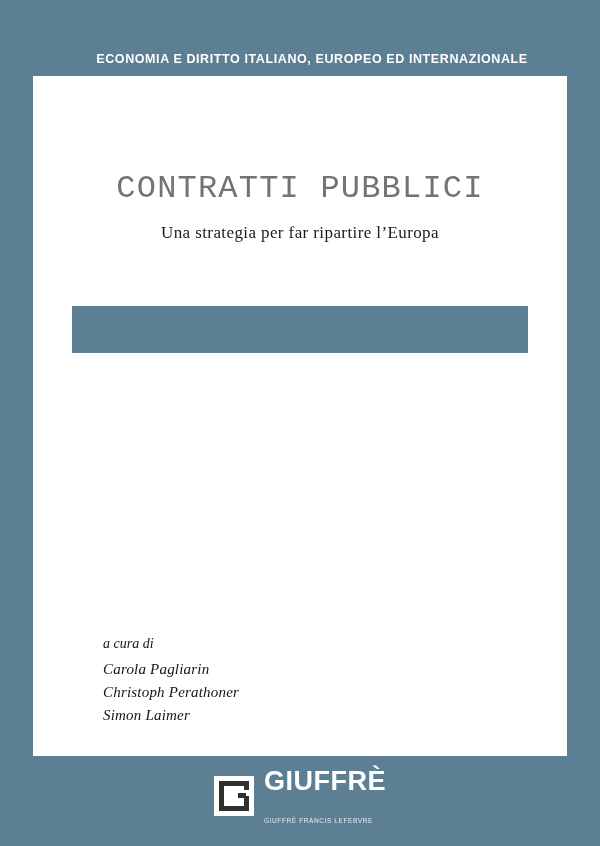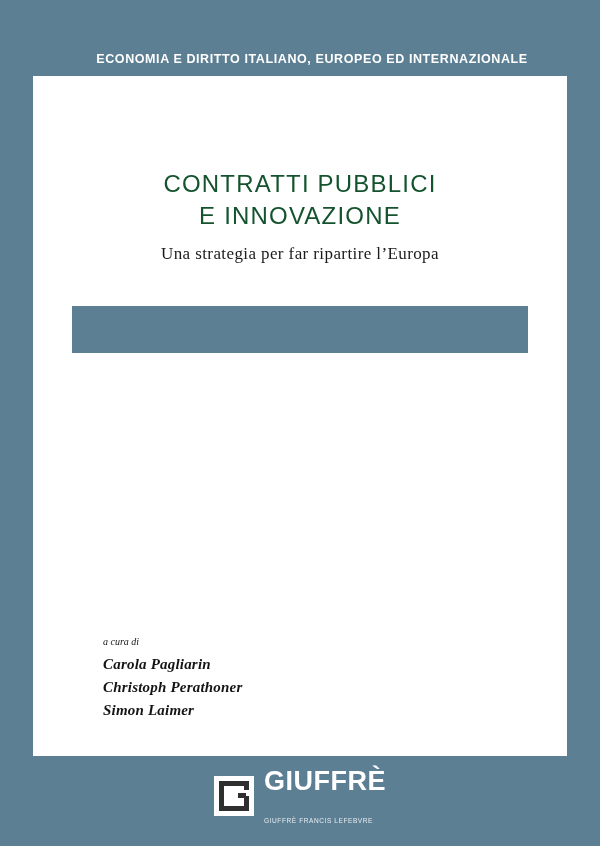--- a/index.html
+++ b/index.html
@@ -56,24 +56,24 @@
 
   .title-block {
     position: absolute;
     left: 0;
     right: 0;
     top: 92px;
     text-align: center;
   }
   .title-line1,
   .title-line2 {
-    font-family: Liberation Sans, sans-serif;
-    font-size: 24px;
+    font-family: Liberation Mono, monospace;
+    font-size: 32px;
     letter-spacing: 1.2px;
-    color: #14532d;
+    color: #737373;
     line-height: 1.33;
   }
   .subtitle {
     margin-top: 12px;
     font-family: "Liberation Serif", serif;
     font-size: 17px;
     letter-spacing: 0.4px;
     color: #1b1b1b;
   }
 
@@ -90,28 +90,28 @@
   
   .editors {
     position: absolute;
     left: 70px;
     top: 560px;
     text-align: left;
   }
   .editors-label {
     font-family: "Liberation Serif", serif;
     font-style: italic;
-    font-size: 10px;
+    font-size: 14px;
     color: #141414;
     margin-bottom: 6px;
   }
   .editor-name {
     font-family: "Liberation Serif", serif;
     font-style: italic;
-    font-weight: bold;
+    font-weight: normal;
     font-size: 15px;
     letter-spacing: 0.2px;
     color: #141414;
     line-height: 1.52;
     white-space: nowrap;
   }
 
   
   .publisher {
     position: absolute;
@@ -183,21 +183,20 @@
 <div class="cover">
 
   <div class="series-band">
     <div class="series-text">ECONOMIA E DIRITTO ITALIANO, EUROPEO ED INTERNAZIONALE</div>
   </div>
 
   <div class="page">
 
     <div class="title-block">
       <div class="title-line1">CONTRATTI PUBBLICI</div>
-      <div class="title-line2">E INNOVAZIONE</div>
       <div class="subtitle">Una strategia per far ripartire l’Europa</div>
     </div>
 
     <div class="blue-bar"></div>
 
     <div class="editors">
       <div class="editors-label">a cura di</div>
       <div class="editor-name">Carola Pagliarin</div>
       <div class="editor-name">Christoph Perathoner</div>
       <div class="editor-name">Simon Laimer</div>

